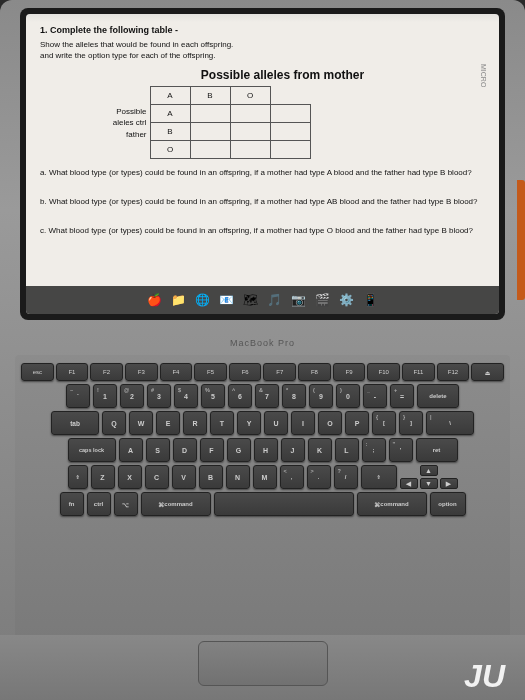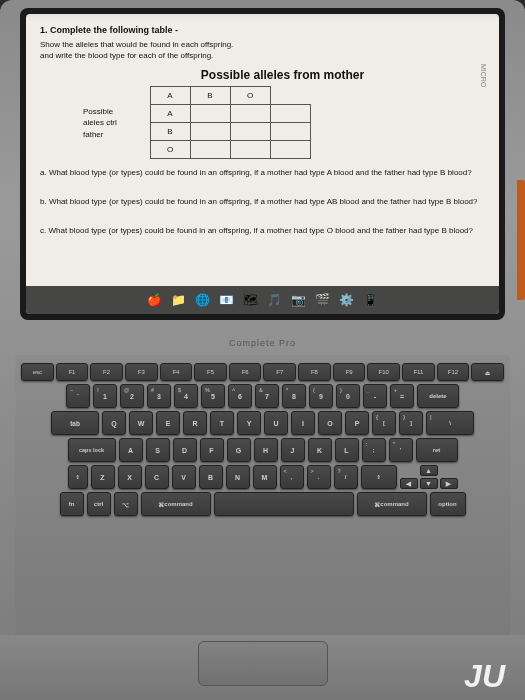--- a/index.html
+++ b/index.html
@@ -84,21 +84,21 @@
       border: 1px solid #555;
       width: 40px;
       height: 18px;
       text-align: center;
       vertical-align: middle;
       padding: 1px 3px;
     }
 
     .blood-table .row-header {
       width: 70px;
-      text-align: left;
+      text-align: right;
       padding-left: 3px;
       border: none;
       background: transparent;
     }
 
     .blood-table .col-header {
       background: transparent;
       border: 1px solid #555;
       font-weight: normal;
     }
@@ -313,21 +313,21 @@
 
 <div class="laptop-outer">
 
   <div class="screen-bezel">
     <div class="screen">
       <div class="doc-fade"></div>
       <div class="doc-content">
         <div class="doc-title">1.  Complete the following table -</div>
         <div class="doc-subtitle">
           <span>Show the alleles that would be found in each offspring.</span><br>
-          <span>and write the blood type for each of the offspring.</span>
+          <span>and write the option type for each of the offspring.</span>
         </div>
 
         <div class="table-wrapper">
           <div class="table-label">Possible alleles from mother</div>
           <table class="blood-table">
             <tbody>
                 <tr>
               <td class="row-header" style="border:none;background:transparent;"></td>
               <td class="col-header">A</td>
               <td class="col-header">B</td>
@@ -379,21 +379,21 @@
         <div class="dock-icon">📷</div>
         <div class="dock-icon">🎬</div>
         <div class="dock-icon">⚙️</div>
         <div class="dock-icon">📱</div>
       </div>
 
       <div class="micro-label">MICRO</div>
     </div>
   </div>
 
-  <div class="macbook-label">Complete Pro</div>
+  <div class="macbook-label">MacBook Pro</div>
 
   <div class="keyboard-area">
 
     <div class="fn-row-wrapper">
       <div class="fn-key">esc</div>
       <div class="fn-key">F1</div>
       <div class="fn-key">F2</div>
       <div class="fn-key">F3</div>
       <div class="fn-key">F4</div>
       <div class="fn-key">F5</div>

